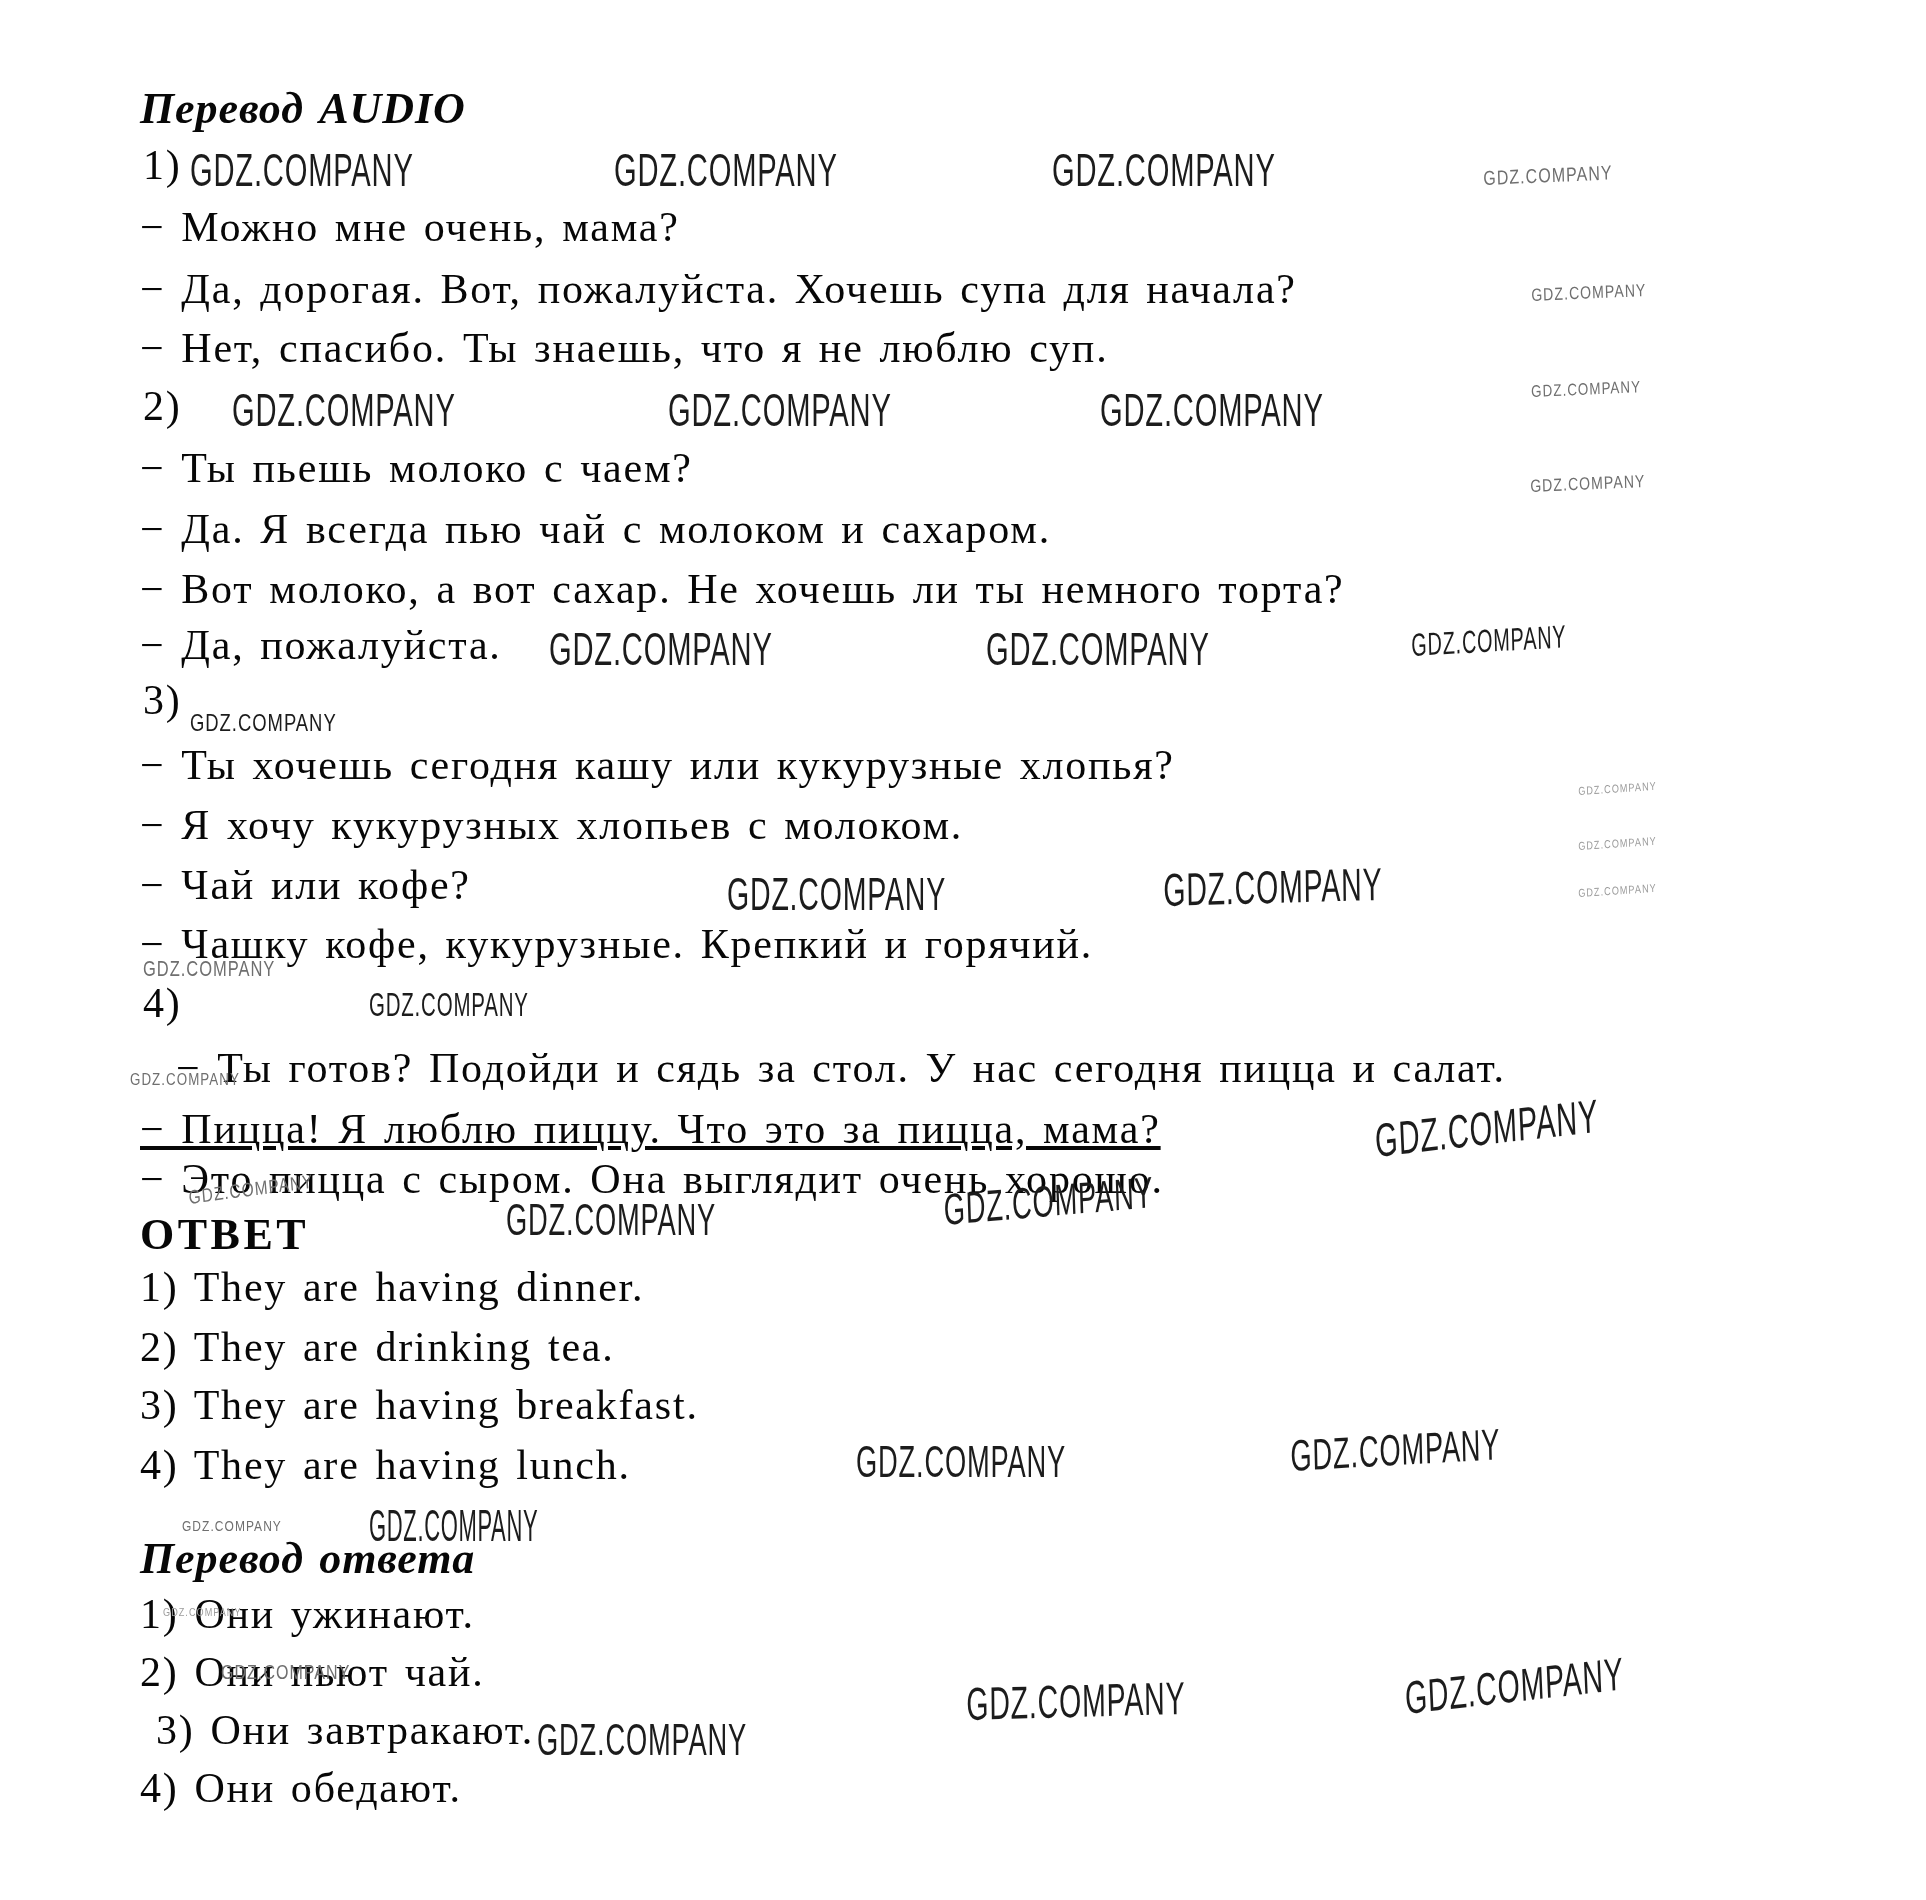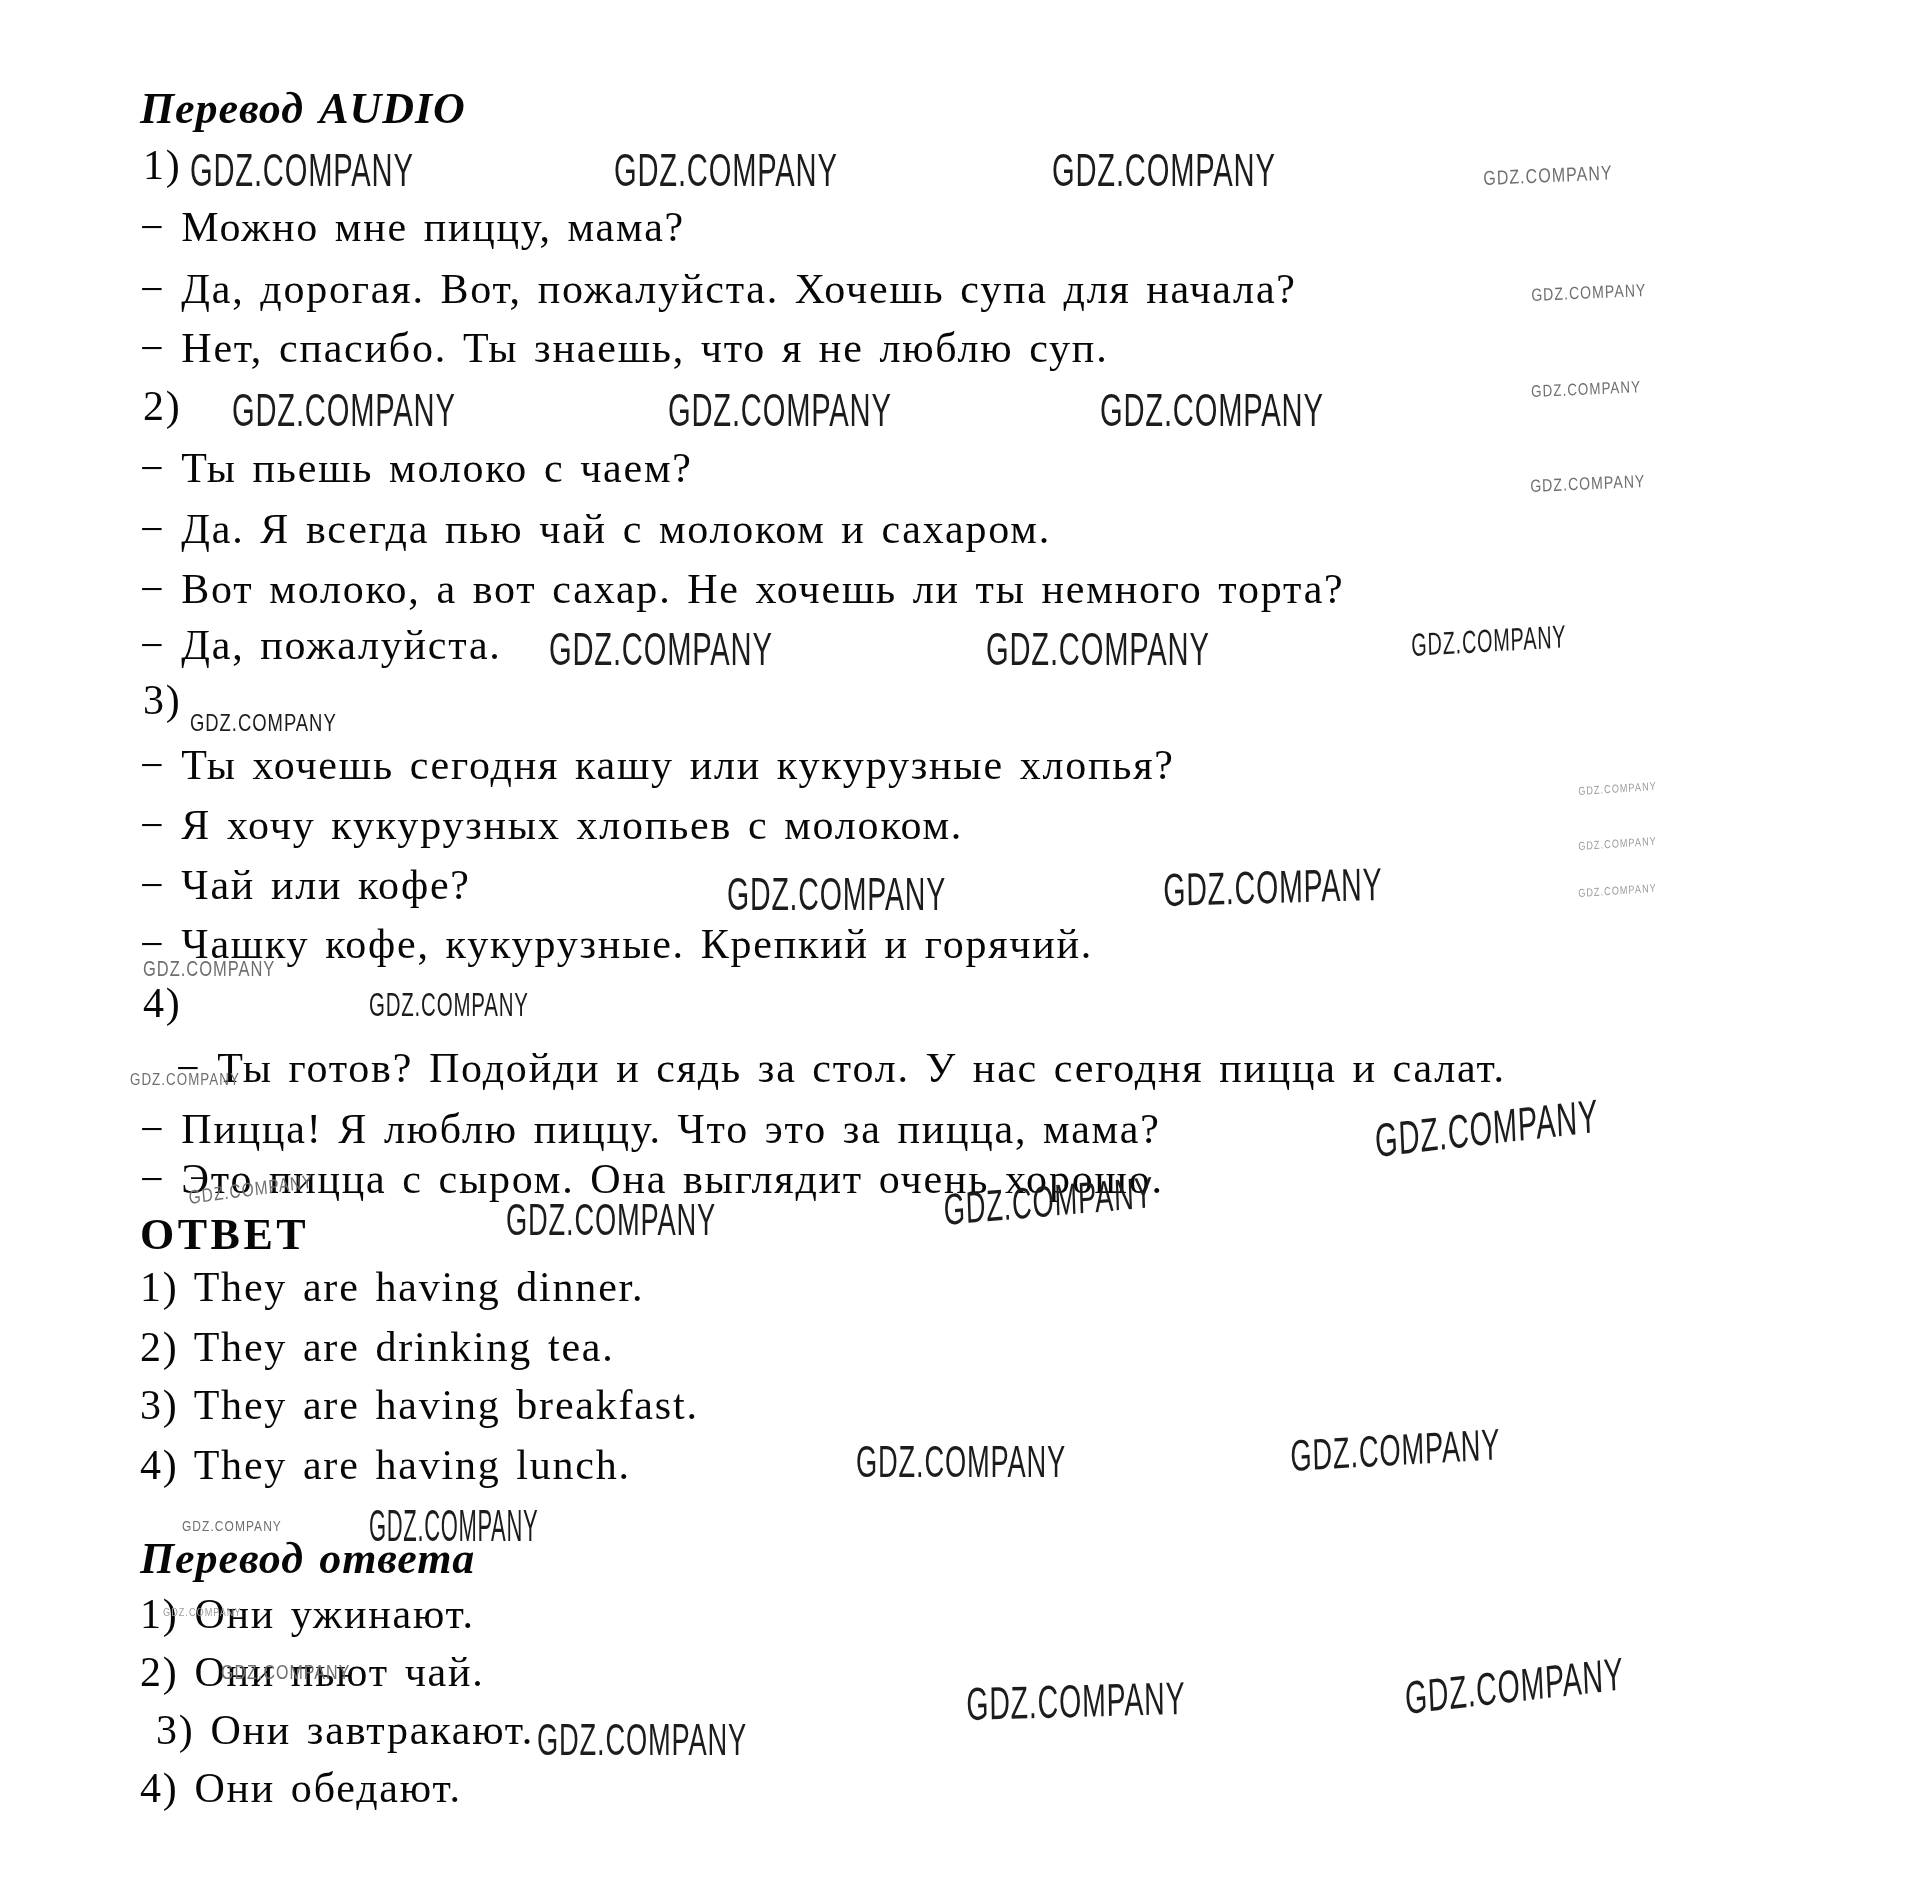--- a/index.html
+++ b/index.html
@@ -24,36 +24,36 @@
   .wm-gray  { color:#6f6f6f; }
   .wm-faint { color:#9c9c9c; }
 </style>
 </head>
 <body>
 
 <div class="page">
   <div id="text-layer">
       <div class="line title" style="left: 140px; top: 86px;">Перевод AUDIO</div>
       <div class="line" style="left: 143px; top: 143px;">1)</div>
-      <div class="line" style="left: 140px; top: 205px;">− Можно мне пиццу, мама?</div>
+      <div class="line" style="left: 140px; top: 205px;">− Можно мне очень, мама?</div>
       <div class="line" style="left: 140px; top: 267px;">− Да, дорогая. Вот, пожалуйста. Хочешь супа для начала?</div>
       <div class="line" style="left: 140px; top: 326px;">− Нет, спасибо. Ты знаешь, что я не люблю суп.</div>
       <div class="line" style="left: 143px; top: 384px;">2)</div>
       <div class="line" style="left: 140px; top: 446px;">− Ты пьешь молоко с чаем?</div>
       <div class="line" style="left: 140px; top: 507px;">− Да. Я всегда пью чай с молоком и сахаром.</div>
       <div class="line" style="left: 140px; top: 567px; text-align: right;">− Вот молоко, а вот сахар. Не хочешь ли ты немного торта?</div>
       <div class="line" style="left: 140px; top: 623px;">− Да, пожалуйста.</div>
       <div class="line" style="left: 143px; top: 678px;">3)</div>
       <div class="line" style="left: 140px; top: 743px;">− Ты хочешь сегодня кашу или кукурузные хлопья?</div>
       <div class="line" style="left: 140px; top: 803px;">− Я хочу кукурузных хлопьев с молоком.</div>
       <div class="line" style="left: 140px; top: 863px;">− Чай или кофе?</div>
       <div class="line" style="left: 140px; top: 922px;">− Чашку кофе, кукурузные. Крепкий и горячий.</div>
       <div class="line" style="left: 143px; top: 981px;">4)</div>
       <div class="line" style="left: 140px; top: 1046px; margin-left: 36px;">− Ты готов? Подойди и сядь за стол. У нас сегодня пицца и салат.</div>
-      <div class="line" style="left: 140px; top: 1107px;">− Пицца! Я люблю пиццу. Что это за пицца, мама?</div>
+      <div class="line" style="left: 140px; top: 1107px; text-decoration: underline;">− Пицца! Я люблю пиццу. Что это за пицца, мама?</div>
       <div class="line" style="left: 140px; top: 1157px;">− Это пицца с сыром. Она выглядит очень хорошо.</div>
       <div class="line title2" style="left: 140px; top: 1212px;">ОТВЕТ</div>
       <div class="line" style="left: 140px; top: 1265px; text-align: right;">1) They are having dinner.</div>
       <div class="line" style="left: 140px; top: 1325px;">2) They are drinking tea.</div>
       <div class="line" style="left: 140px; top: 1383px;">3) They are having breakfast.</div>
       <div class="line" style="left: 140px; top: 1443px;">4) They are having lunch.</div>
       <div class="line title" style="left: 140px; top: 1536px;">Перевод ответа</div>
       <div class="line" style="left: 140px; top: 1592px;">1) Они ужинают.</div>
       <div class="line" style="left: 140px; top: 1650px;">2) Они пьют чай.</div>
       <div class="line" style="left: 156px; top: 1708px;">3) Они завтракают.</div>

